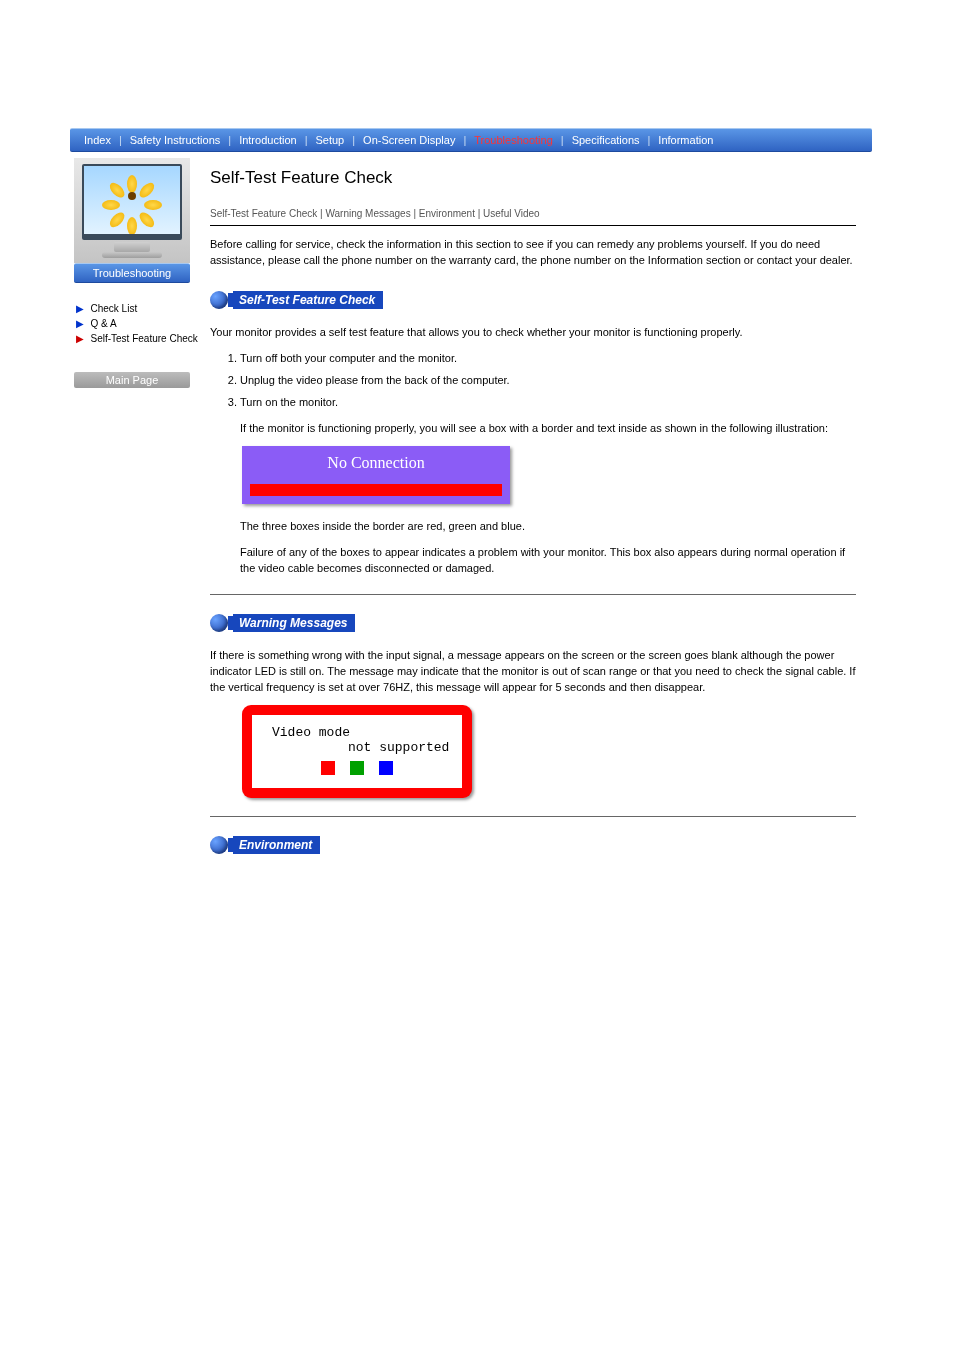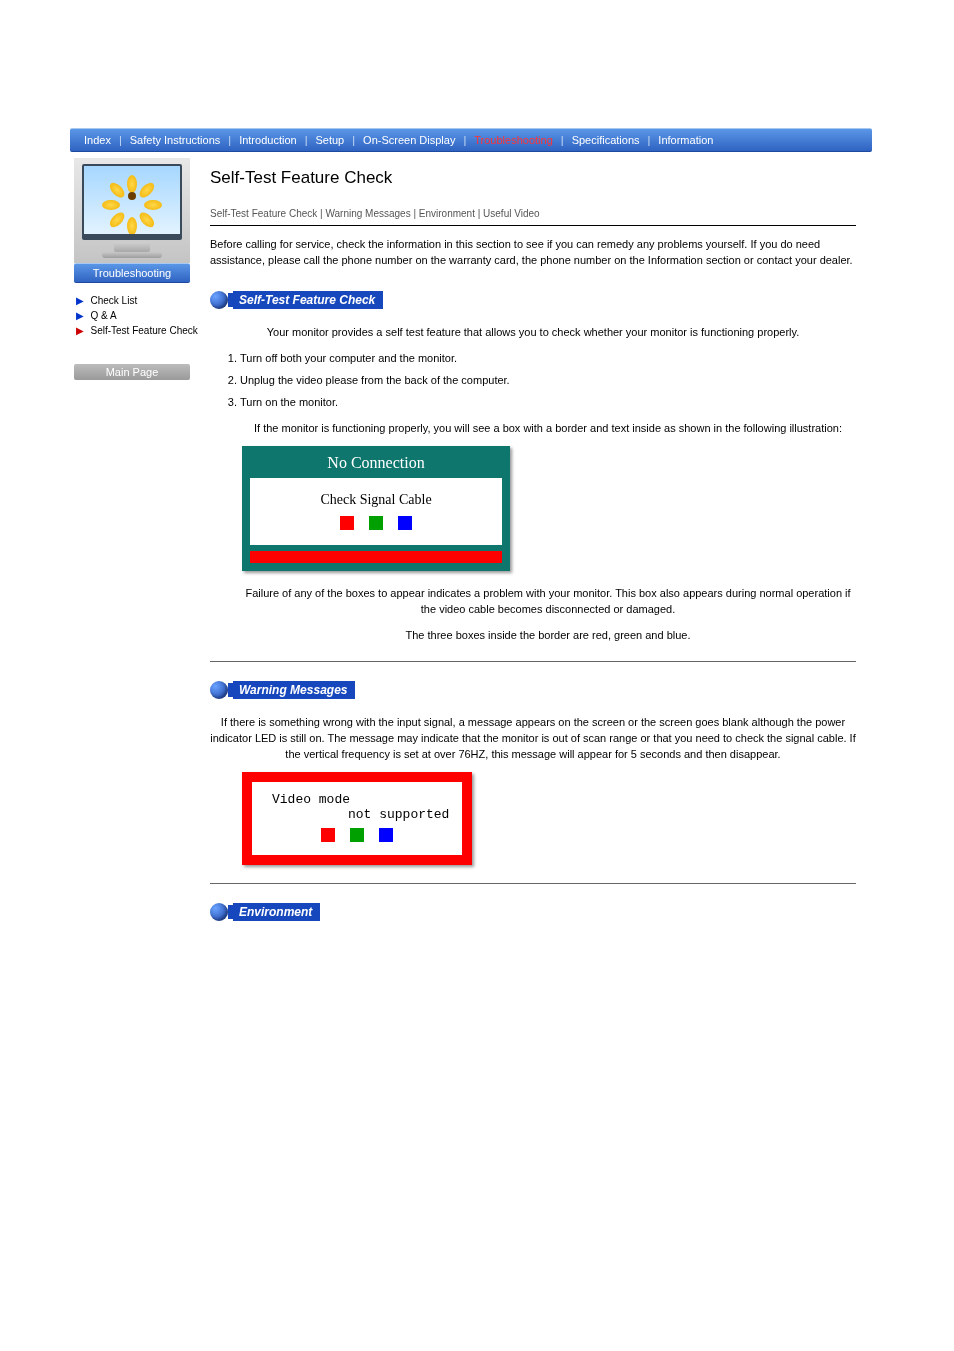--- a/index.html
+++ b/index.html
@@ -134,21 +134,21 @@
     background: linear-gradient(#5a96e6, #2f63c2);
     color: #ffffff;
     font-size: 11px;
     text-align: center;
     line-height: 18px;
     border-top: 1px solid #a7c8f0;
     border-bottom: 1px solid #1d4a9e;
     border-radius: 2px;
   }
   .sidelinks {
-    margin-top: 10px;
+    margin-top: 18px;
     margin-left: 6px;
     font-size: 10px;
     line-height: 15px;
   }
   .sidelinks .tri {
     color: #0033cc;
     font-size: 10px;
     margin-right: 4px;
   }
   .sidelinks .tri.red { color: #cc0000; }
@@ -220,38 +220,37 @@
     color: #ffffff;
     font-weight: bold;
     font-size: 12px;
     padding: 2px 8px 2px 6px;
     font-style: italic;
   }
   .para {
     font-size: 11px;
     line-height: 16px;
     margin: 6px 0 10px 0;
-    text-align: center;
   }
   .ol {
     font-size: 11px;
     line-height: 16px;
     margin: 6px 0 10px 0;
     padding-left: 30px;
   }
   .ol li { margin-bottom: 6px; }
   .fig-wrap {
     display: flex;
     justify-content: flex-start;
     padding-left: 32px;
     margin: 8px 0 14px 0;
   }
   .fig1 {
     width: 268px;
-    background: #0f766e;
+    background: #8b5cf6;
     padding: 8px;
     box-sizing: border-box;
     box-shadow: 2px 2px 3px rgba(0,0,0,0.4);
   }
   .fig1-title {
     color: #ffffff;
     font-family: "Times New Roman", serif;
     font-size: 16px;
     text-align: center;
     padding-bottom: 6px;
@@ -275,20 +274,21 @@
     height: 12px;
     background: #ff0000;
     margin-top: 6px;
   }
   .fig2 {
     width: 230px;
     background: #ff0000;
     padding: 10px;
     box-sizing: border-box;
     box-shadow: 2px 2px 3px rgba(0,0,0,0.4);
+    border-radius: 9px;
   }
   .fig2-body {
     background: #ffffff;
     padding: 10px 0 10px 0;
     text-align: center;
   }
   .fig2-body .line1 {
     font-family: "Courier New", monospace;
     font-size: 13px;
     text-align: left;
@@ -389,34 +389,26 @@
         <ol class="ol">
           <li>Turn off both your computer and the monitor.</li>
           <li>Unplug the video please from the back of the computer.</li>
           <li>Turn on the monitor.</li>
         </ol>
         <div class="para" style="padding-left:30px;">If the monitor is functioning properly, you will see a box with a border and text inside as shown in the following illustration:</div>
 
         <div class="fig-wrap">
           <div class="fig1">
             <div class="fig1-title">No Connection</div>
-            <div class="fig1-body">
-              <div class="msg">Check Signal Cable</div>
-              <div class="rgb-row">
-                <span class="sq red"></span>
-                <span class="sq green"></span>
-                <span class="sq blue"></span>
-              </div>
-            </div>
             <div class="fig1-foot"></div>
           </div>
         </div>
 
+        <div class="para" style="padding-left:30px;">The three boxes inside the border are red, green and blue.</div>
         <div class="para" style="padding-left:30px;">Failure of any of the boxes to appear indicates a problem with your monitor. This box also appears during normal operation if the video cable becomes disconnected or damaged.</div>
-        <div class="para" style="padding-left:30px;">The three boxes inside the border are red, green and blue.</div>
 
         <hr class="hr-thin">
 
         
         <div class="pill">
           <span class="pill-dot"></span>
           <span class="pill-tail"></span>
           <span class="pill-label">Warning Messages</span>
         </div>
         <div class="para">If there is something wrong with the input signal, a message appears on the screen or the screen goes blank although the power indicator LED is still on. The message may indicate that the monitor is out of scan range or that you need to check the signal cable. If the vertical frequency is set at over 76HZ, this message will appear for 5 seconds and then disappear.</div>

